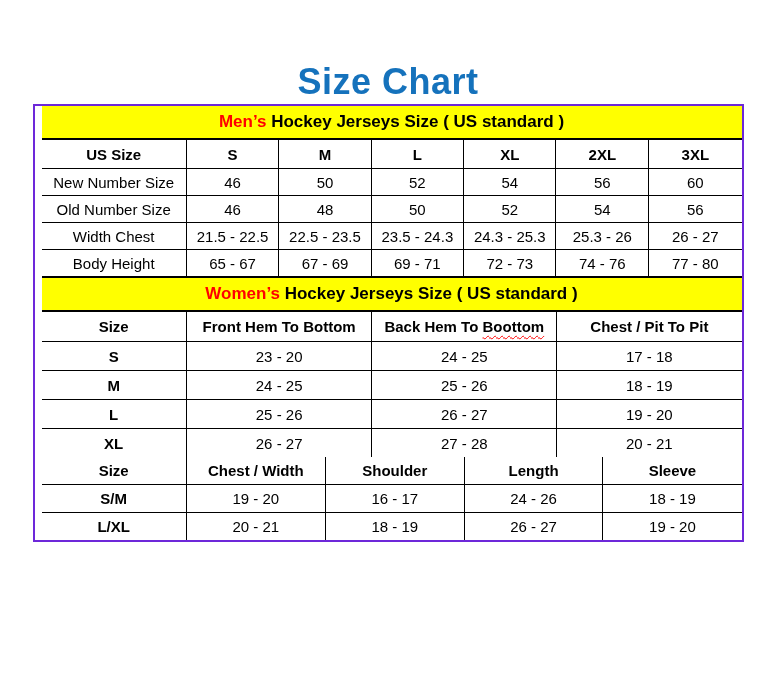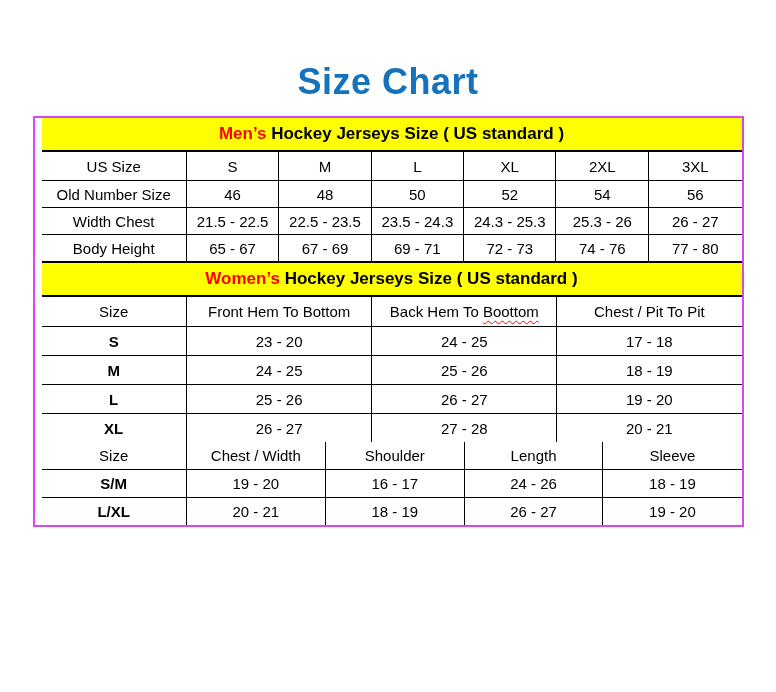--- a/index.html
+++ b/index.html
@@ -21,22 +21,22 @@
   .title {
     text-align: center;
     font-size: 36px;
     line-height: 36px;
     font-weight: bold;
     color: #1572BC;
     letter-spacing: 0.5px;
   }
   .chart {
     width: 700px;
-    margin: 16px auto 0 auto;
-    border: 2px solid #d946ef;
+    margin: 4px auto 0 auto;
+    border: 2px solid #6d28d9;
     padding-left: 7px;
   }
   .band {
     background: #FFFF00;
     text-align: center;
     font-size: 17px;
     font-weight: bold;
     line-height: 32px;
     border-top: 2px solid #000000;
     border-bottom: 2px solid #000000;
@@ -50,21 +50,21 @@
   }
   th, td {
     border: 1px solid #000000;
     text-align: center;
     vertical-align: middle;
     font-size: 15px;
     padding: 0 2px;
     overflow: hidden;
     white-space: nowrap;
   }
-  th { font-weight: normal; text-align: center; }
+  th { font-weight: bold; text-align: center; }
   td { font-weight: normal; }
   tr > *:first-child { border-left: 0; }
   tr > *:last-child  { border-right: 0; }
   thead th { border-top: 0; }
   tbody tr:last-child td { border-bottom: 0; }
 
   .men th   { height: 28px; }
   .men td   { height: 26px; }
   .women th { height: 29px; }
   .women td { height: 28px; }
@@ -108,20 +108,29 @@
           <th>US Size</th>
           <th>S</th>
           <th>M</th>
           <th>L</th>
           <th>XL</th>
           <th>2XL</th>
           <th>3XL</th>
         </tr>
       </thead>
       <tbody>
+        <tr>
+          <td>New Number Size</td>
+          <td>46</td>
+          <td>50</td>
+          <td>52</td>
+          <td>54</td>
+          <td>56</td>
+          <td>60</td>
+        </tr>
         <tr>
           <td>Old Number Size</td>
           <td>46</td>
           <td>48</td>
           <td>50</td>
           <td>52</td>
           <td>54</td>
           <td>56</td>
         </tr>
         <tr>

